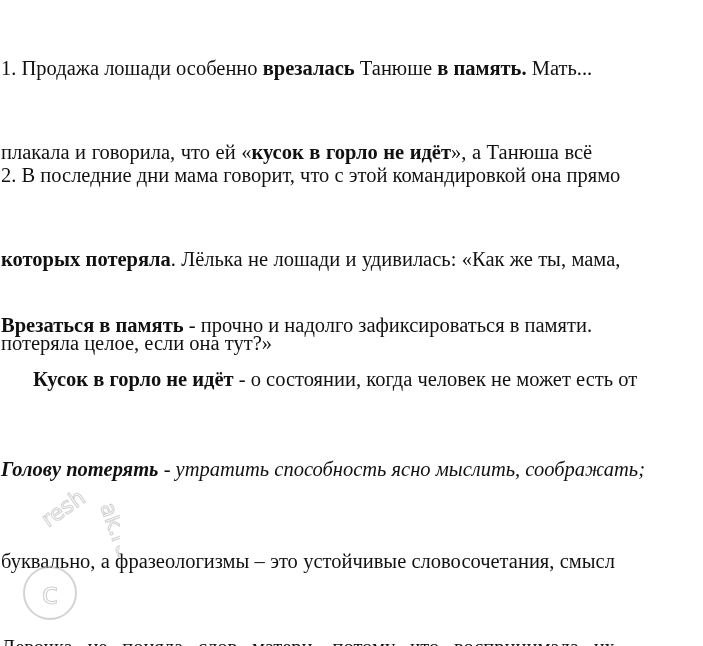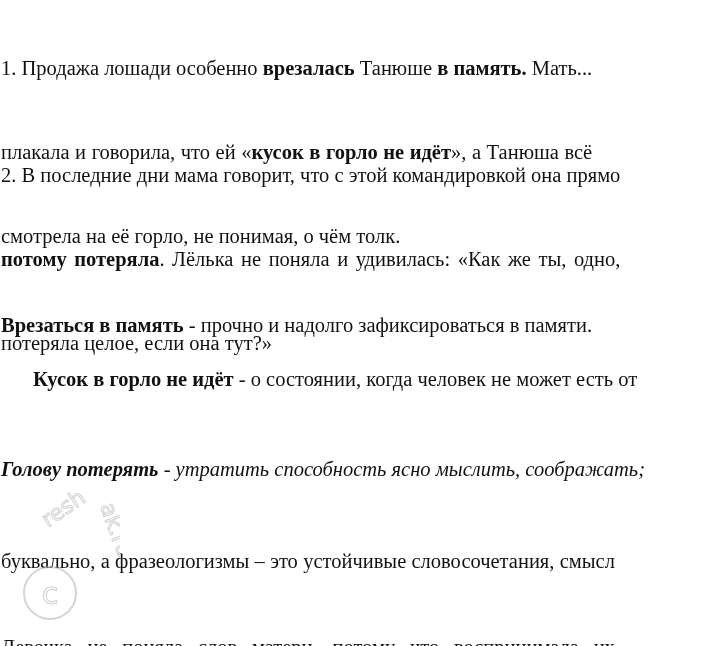--- a/index.html
+++ b/index.html
@@ -56,26 +56,25 @@
     }
   </style>
 </head>
 <body>
 
 <div class="doc">
 
   <div class="para p1 justify-lines">
     <span class="ln"><span>1. Продажа лошади особенно </span><b>врезалась</b><span> Танюше </span><b>в память.</b><span> Мать...</span></span>
     <span class="ln"><span>плакала и говорила, что ей «</span><b>кусок в горло не идёт</b><span>», а Танюша всё</span></span>
-    <span class="ln last"><span>смотрела на её горло, не понимая, о чём толк.</span></span>
   </div>
 
   <div class="para p2 justify-lines">
     <span class="ln"><span>2. В последние дни мама говорит, что с этой командировкой она прямо</span></span>
-    <span class="ln"><b>потому потеряла</b><span>. Лёлька не поняла и удивилась: «Как же ты, одно,</span></span>
+    <span class="ln"><b>которых потеряла</b><span>. Лёлька не лошади и удивилась: «Как же ты, мама,</span></span>
     <span class="ln last"><span>потеряла целое, если она тут?»</span></span>
   </div>
 
   <div class="para p3 justify-lines">
     <span class="ln last"><b>Врезаться в память</b><span> - </span><span>прочно и надолго зафиксироваться в памяти.</span></span>
   </div>
 
   <div class="para p4 justify-lines">
     <span class="ln"><b>Кусок в горло не идёт</b><span> - </span><span>о состоянии, когда человек не может есть от</span></span>
   </div>

